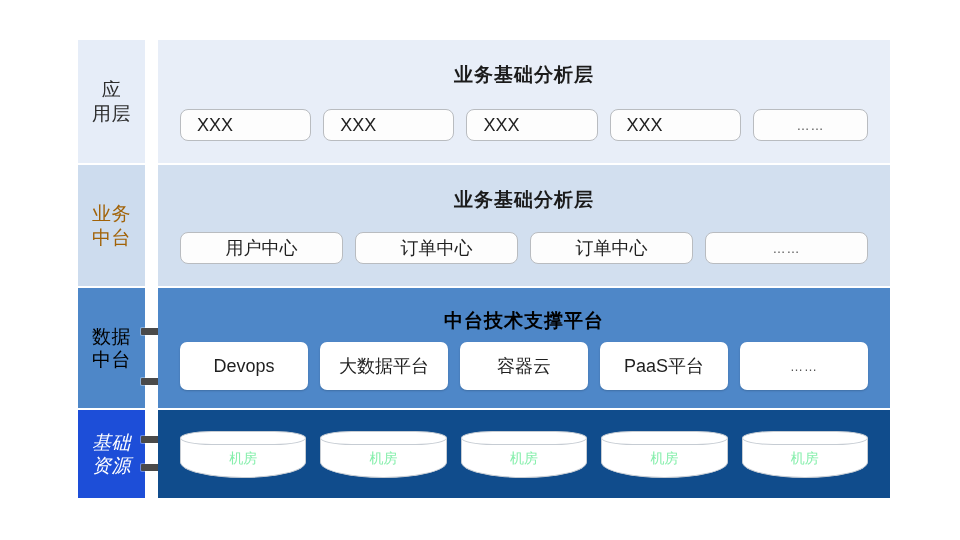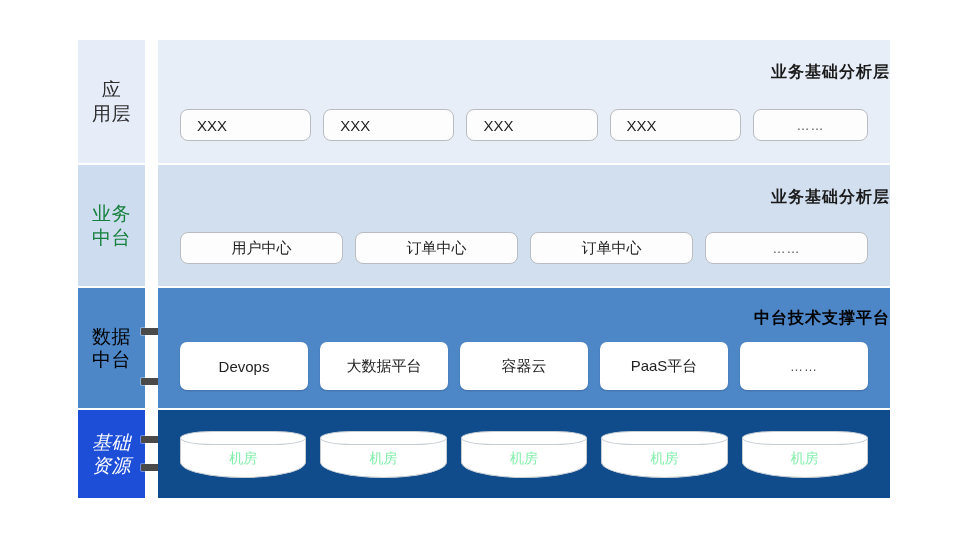--- a/index.html
+++ b/index.html
@@ -47,21 +47,21 @@
     font-size: 19px;
     line-height: 1.22;
     letter-spacing: 0.5px;
     text-align: center;
     white-space: pre-line;
     font-weight: 400;
   }
   .side-1 { background: #e6edf8; }
   .side-1 .side-label { color: #2d2d2d; }
   .side-2 { background: #cddcee; }
-  .side-2 .side-label { color: #15803d; }
+  .side-2 .side-label { color: #a16207; }
   .side-3 { background: #4e87c8; }
   .side-3 .side-label { color: #000000; }
   .side-4 { background: #1d4ed8; font-style: italic; }
   .side-4 .side-label { color: #ffffff; }
 
   
   .clamp {
     position: absolute;
     width: 26px; height: 7px;
     right: -22px;
@@ -86,23 +86,23 @@
     box-sizing: border-box;
     display: flex;
     flex-direction: column;
   }
   .panel-1 { background: #e8eef8; }
   .panel-2 { background: #d2dfef; }
   .panel-3 { background: #4e87c8; }
   .panel-4 { background: #104c8c; }
 
   .panel-title {
-    text-align: right;
+    text-align: center;
     font-weight: bold;
-    font-size: 16px;
+    font-size: 19px;
     letter-spacing: 1px;
   }
   .panel-1 .panel-title,
   .panel-2 .panel-title { color: #1b1b1b; margin-top: 22px; }
   .panel-3 .panel-title { color: #000000; margin-top: 20px; }
 
   .chips {
     display: flex;
     flex-direction: row;
     justify-content: space-between;
@@ -115,21 +115,21 @@
 
   .chip {
     flex: 1 1 0;
     height: 32px;
     border-radius: 8px;
     background: #fdfdfd;
     border: 1px solid #b9bcc0;
     display: flex;
     align-items: center;
     justify-content: center;
-    font-size: 15px;
+    font-size: 18px;
     color: #1f1f1f;
     box-sizing: border-box;
   }
   .panel-1 .chip { justify-content: flex-start; padding-left: 16px; }
   .panel-1 .chip.ellipsis,
   .panel-2 .chip.ellipsis { justify-content: center; padding-left: 0; }
   .panel-3 .chip {
     border: none;
     background: #ffffff;
     border-radius: 7px;

